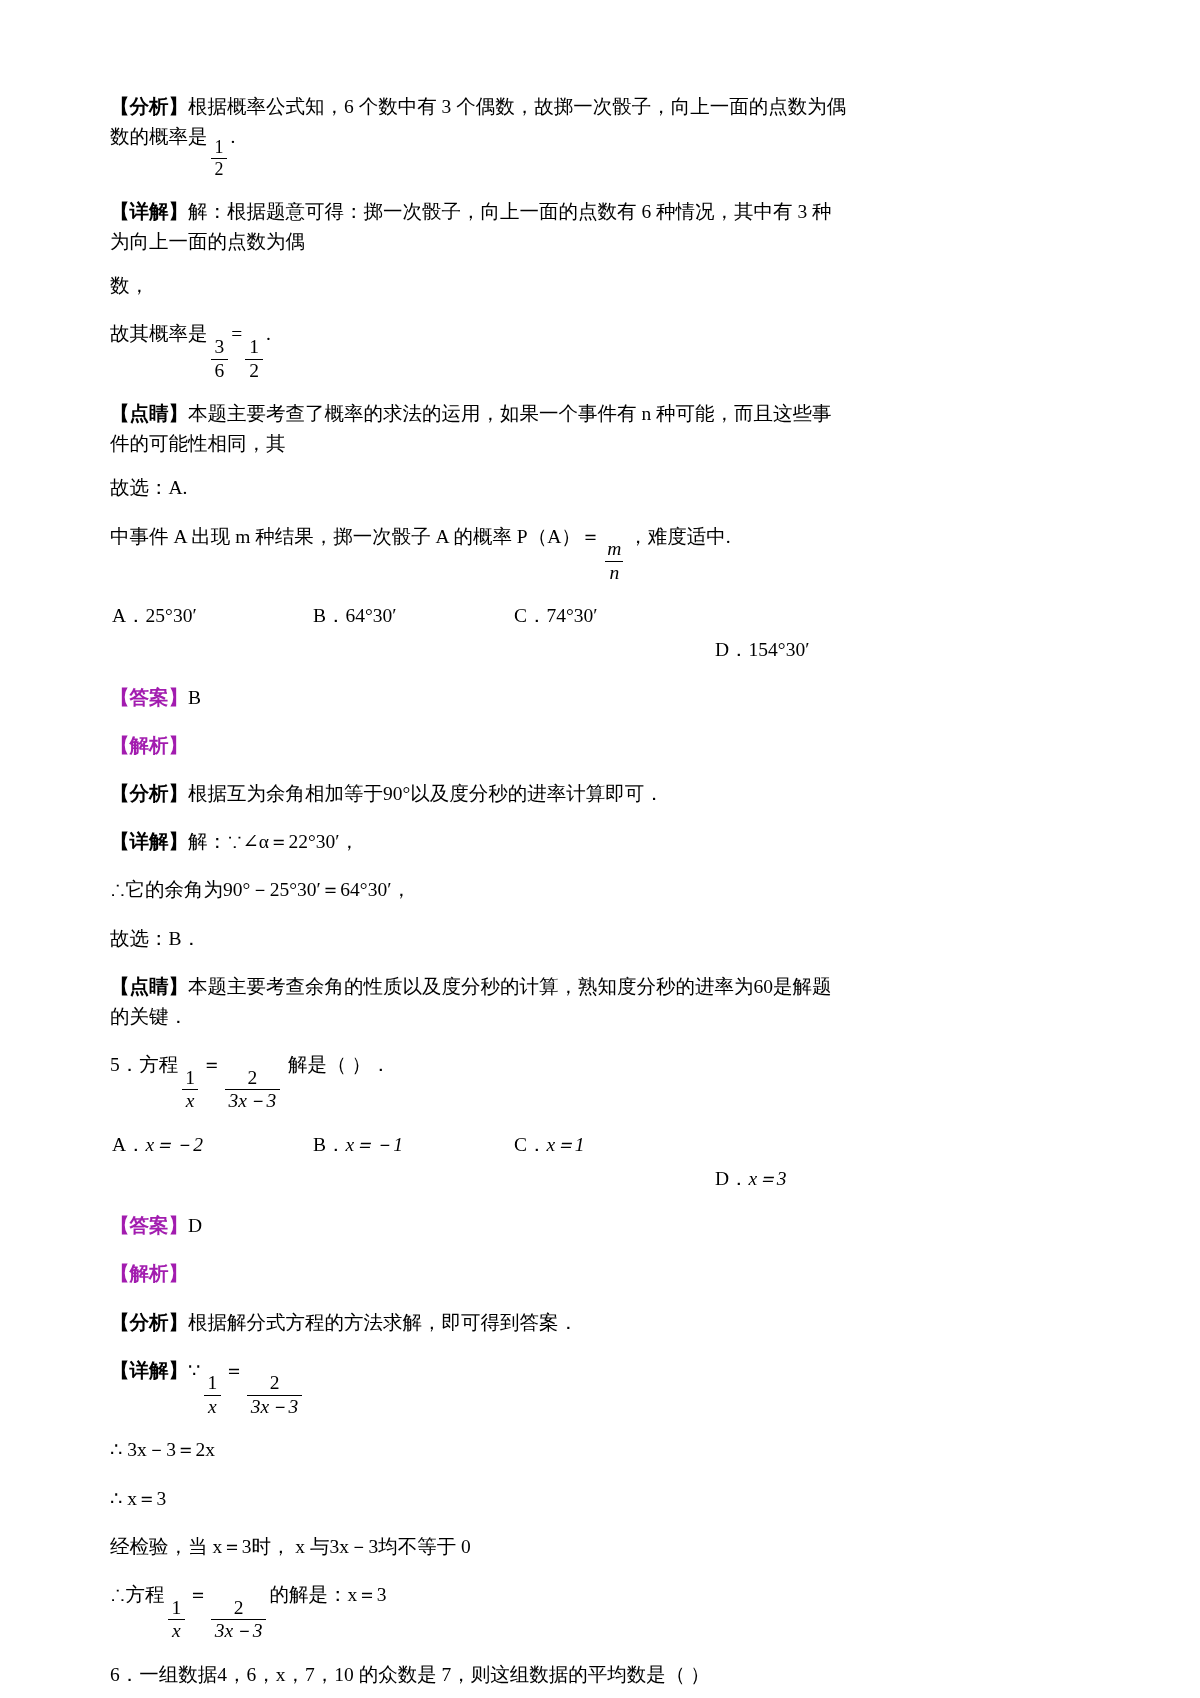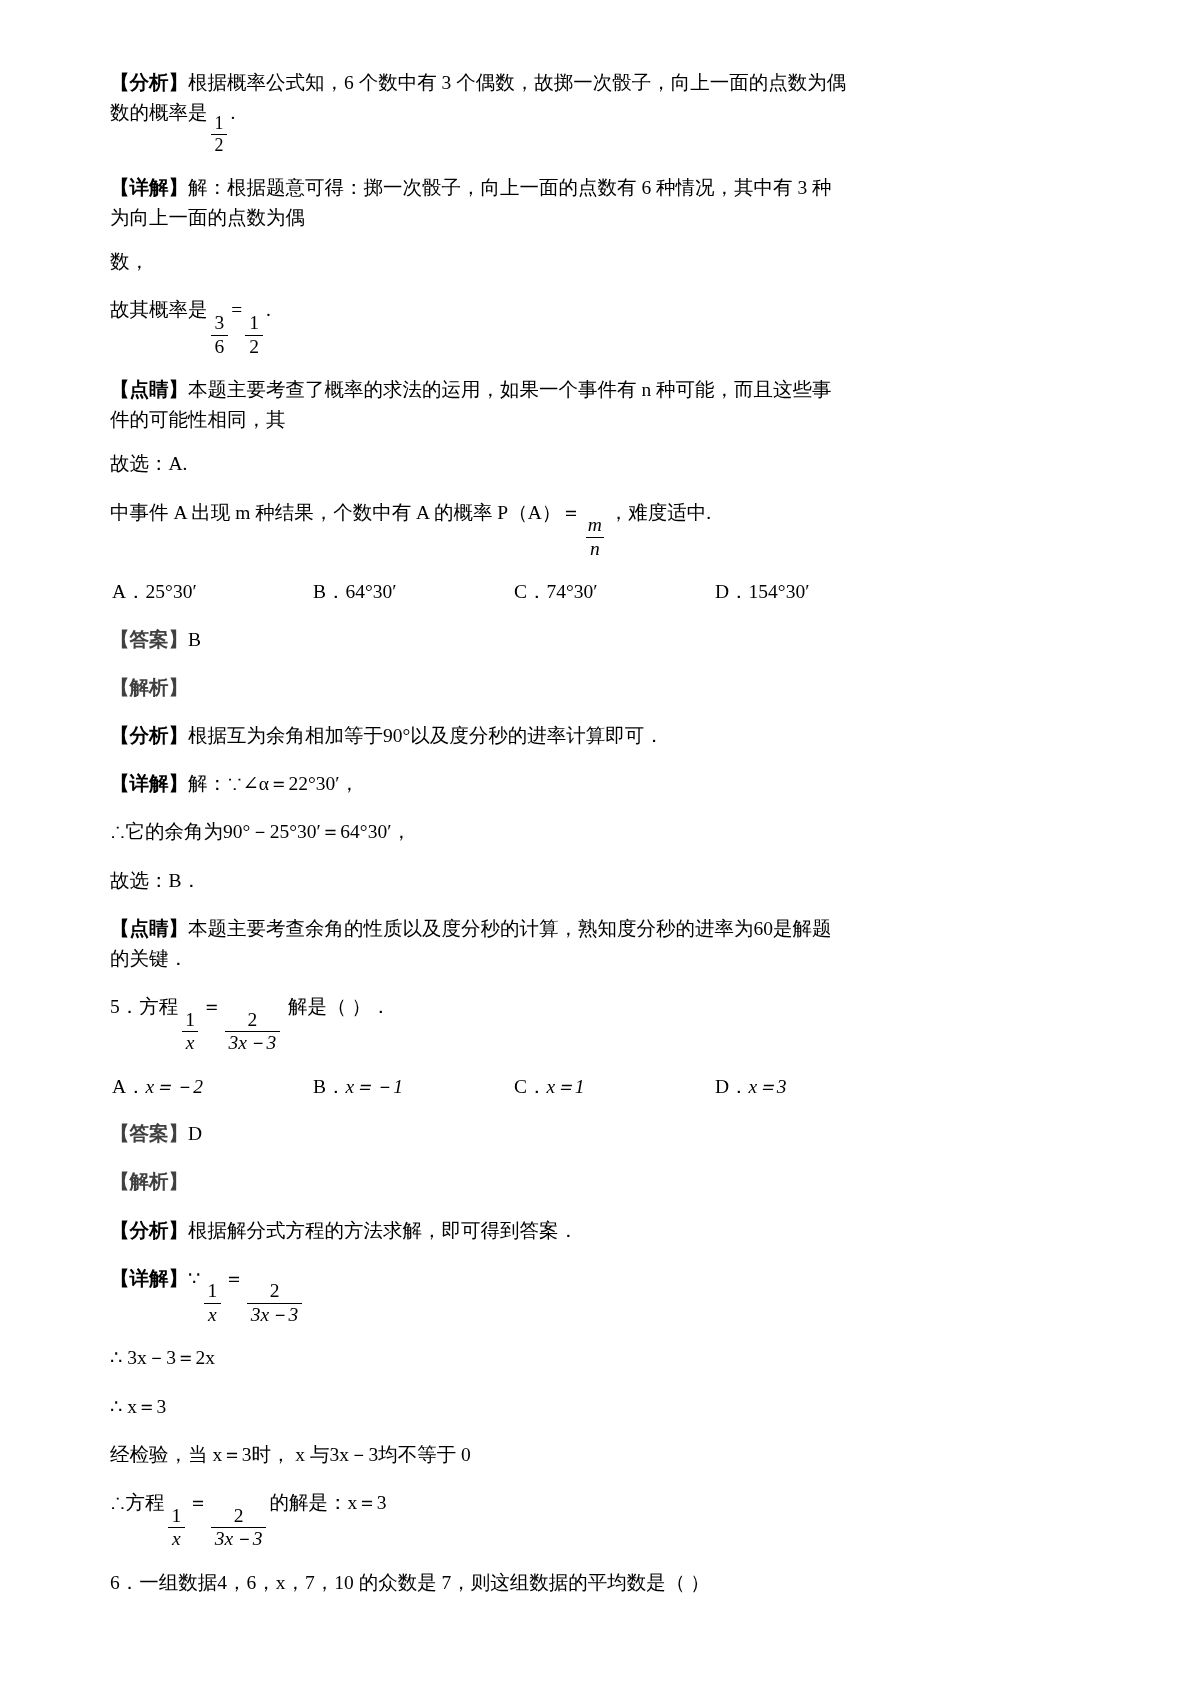--- a/index.html
+++ b/index.html
@@ -11,31 +11,31 @@
     width: 1200px;
     height: 1698px;
     font-family: "Liberation Serif", "DejaVu Serif", serif;
     color: #000000;
   }
   .page {
     position: relative;
     width: 960px;
     height: 1698px;
     box-sizing: border-box;
-    padding: 68px 110px 60px 110px;
+    padding: 92px 110px 60px 110px;
   }
   .line {
     font-size: 19.5px;
     line-height: 1.55;
     margin: 0 0 18px 0;
     white-space: normal;
   }
   .tight { margin-bottom: 14px; }
   .tag {
-    color: #404040;
+    color: #a21caf;
     font-weight: bold;
   }
   .mark {
     font-weight: bold;
   }
   .mi { font-style: italic; font-family: "Liberation Serif", serif; }
 
   
   .frac {
     display: inline-flex;
@@ -66,21 +66,21 @@
     margin: 0 0 18px 0;
     line-height: 1.5;
   }
   .choices .ch {
     width: 25%;
     box-sizing: border-box;
   }
   .choices .ch.c1 { padding-left: 2px; }
   .choices .ch.c2 { padding-left: 18px; }
   .choices .ch.c3 { padding-left: 34px; }
-  .choices .ch.c4 { padding-left: 50px; }
+  .choices .ch.c4 { padding-left: 50px; margin-top: 34px; }
 </style>
 </head>
 <body>
 
 <div class="page">
 
   <p class="line">
     <span class="mark">【分析】</span><span>根据概率公式知，6 个数中有 3 个偶数，故掷一次骰子，向上一面的点数为偶数的概率是</span><span class="frac">
         <span class="num">1</span>
         <span class="den">2</span>
@@ -101,21 +101,21 @@
         <span class="den">2</span>
       </span><span>.</span>
   </p>
 
   <p class="line tight">
     <span class="mark">【点睛】</span><span>本题主要考查了概率的求法的运用，如果一个事件有 n 种可能，而且这些事件的可能性相同，其</span>
   </p>
 
   <p class="line">故选：A.</p>
   <p class="line">
-    <span>中事件 A 出现 m 种结果，个数中有 A 的概率 P（A）＝</span><span class="frac frac-big">
+    <span>中事件 A 出现 m 种结果，掷一次骰子 A 的概率 P（A）＝</span><span class="frac frac-big">
         <span class="num mi">m</span>
         <span class="den mi">n</span>
       </span><span>，难度适中.</span>
   </p>
 
 
   <div class="choices">
     <div class="ch c1"><span>A．</span><span>25°30′</span></div>
     <div class="ch c2"><span>B．</span><span>64°30′</span></div>
     <div class="ch c3"><span>C．</span><span>74°30′</span></div>

